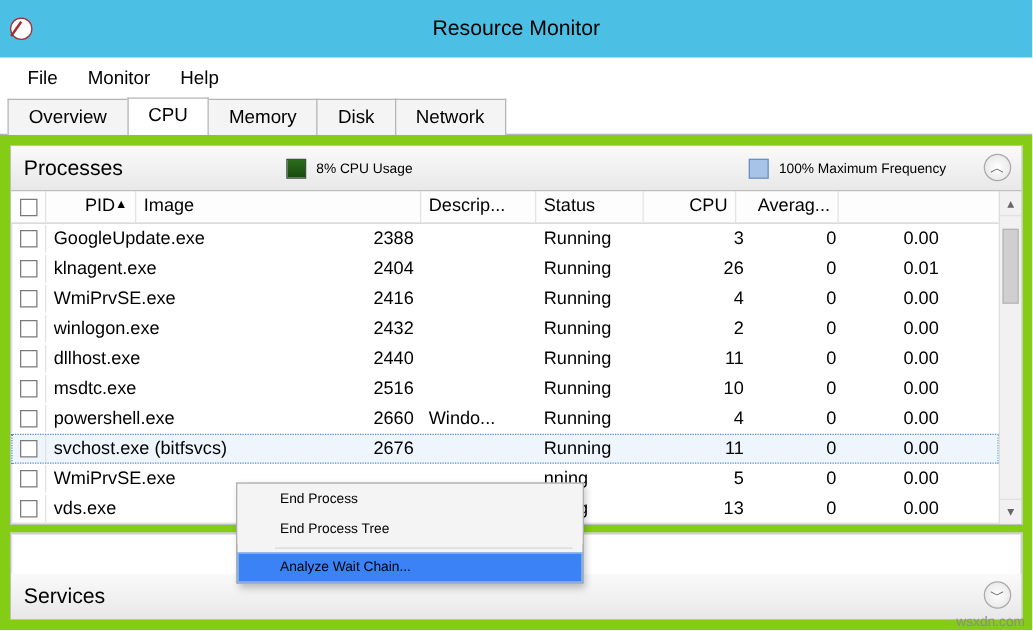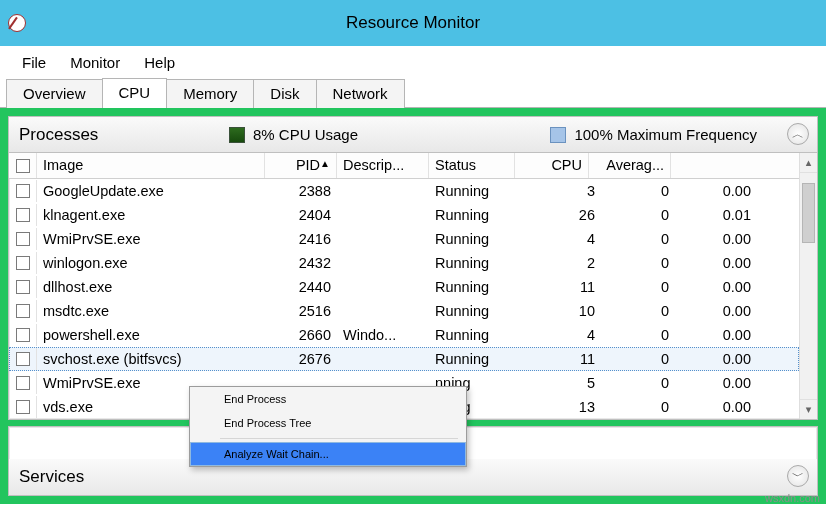--- a/index.html
+++ b/index.html
@@ -30,34 +30,34 @@
     border-bottom: 1px solid #b5b5b5; background: #fff;
   }
   .tabs .tab {
     padding: 5px 16px 0 16px; font-size: 15px;
     border: 1px solid #b5b5b5; border-bottom: none;
     margin-right: -1px; background: #f4f4f4; position: relative; top: 1px;
     cursor: default;
   }
   .tabs .tab.active { background: #fff; z-index: 2; top: 0px; height:30px;}
   .panel-area {
-    padding: 8px; background: #22c55e;
+    padding: 8px; background: #84cc16;
   }
   .panel {
     border: 1px solid #bfbfbf; box-shadow: 0 0 0 1px #e8e8e8 inset;
     background: #fff;
   }
   .panel-header {
     height: 36px; display: flex; align-items: center;
     border-bottom: 1px solid #bfbfbf;
     background: linear-gradient(#fafafa,#e8e8e8);
     font-size: 16px; padding-left: 10px; position: relative;
   }
   .panel-header .title { width: 210px; font-size: 17px; }
-  .panel-header .stat { display: flex; align-items: center; font-size: 15px; }
+  .panel-header .stat { display: flex; align-items: center; font-size: 11px; }
   .panel-header .stat + .stat { margin-left: auto; margin-right: 60px;}
   .panel-header .sw {
     width: 16px; height: 16px; border: 1px solid #3a513a; margin-right: 8px;
     background: linear-gradient(#2d6b1e,#174a0d); display:inline-block;
   }
   .panel-header .sw2 {
     width: 16px; height: 16px; border: 1px solid #6b92bf; margin-right: 8px;
     background: #a5c4e8; display:inline-block;
   }
   .panel-header .collapse-btn {
@@ -162,22 +162,22 @@
         <span>︿</span>
       </span>
     </div>
 
     <div class="grid-wrapper">
       <div class="grid">
         <div class="grid-header">
           <div class="cbcell">
               <span class="cb"></span>
             </div>
+          <div class="cell col-pid"><span>PID</span><span style="font-size:10px;position:relative;top:-3px;">▲</span></div>
           <div class="cell col-image">Image</div>
-          <div class="cell col-pid"><span>PID</span><span style="font-size:10px;position:relative;top:-3px;">▲</span></div>
           <div class="cell col-desc">Descrip...</div>
           <div class="cell col-status">Status</div>
           <div class="cell col-cpu">CPU</div>
           <div class="cell col-avg">Averag...</div>
         </div>
         <div id="grid-body">
             <div class="row">
               <div class="cbcell">
                 <span class="cb"></span>
               </div>

